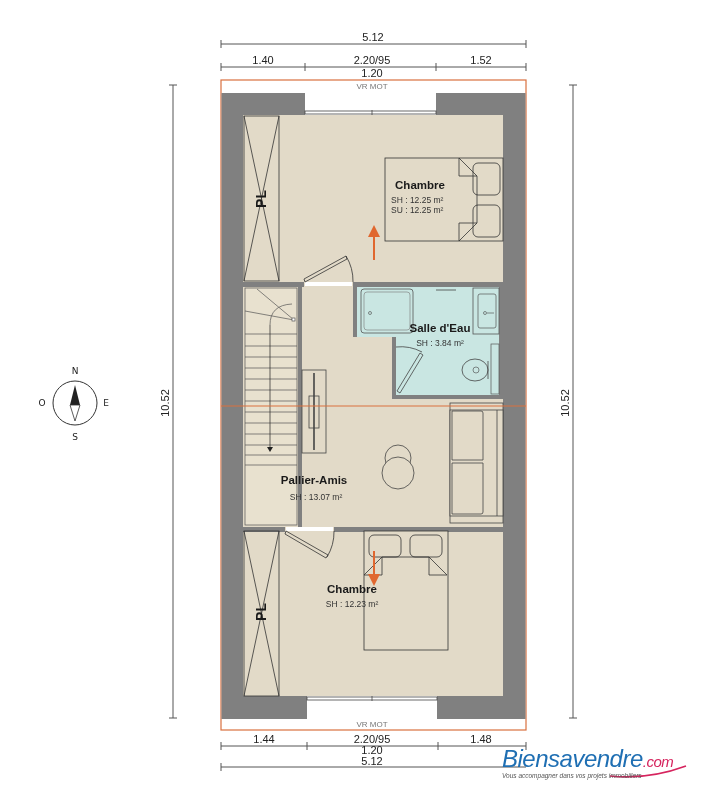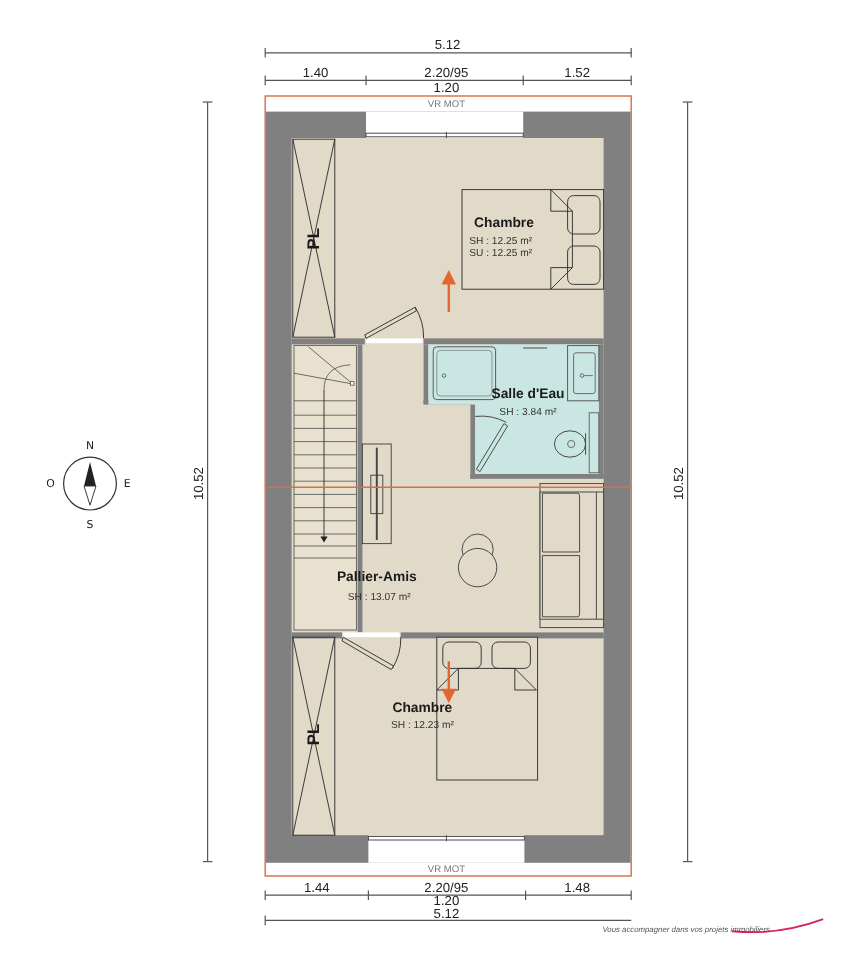--- a/index.html
+++ b/index.html
@@ -234,17 +234,18 @@
     <polygon points="75,385 70,405 80,405" fill="#222"></polygon>
     <polygon points="75,421 70,405 80,405" fill="#fff" stroke="#333" stroke-width="0.8"></polygon>
   </g>
   <text class="compass-text" x="75" y="374" text-anchor="middle">N</text>
   <text class="compass-text" x="75" y="440" text-anchor="middle">S</text>
   <text class="compass-text" x="106" y="406" text-anchor="middle">E</text>
   <text class="compass-text" x="42" y="406" text-anchor="middle">O</text>
 </svg>
 
 <div class="logo">
+  <div class="logo-main"><span>Biensavendre</span><span class="com">.com</span></div>
   <svg class="logo-swoosh" viewBox="0 0 80 14">
     <path d="M2,12 Q40,16 78,2" fill="none" stroke="#d6245e" stroke-width="1.6"></path>
   </svg>
   <div class="logo-sub">Vous accompagner dans vos projets immobiliers</div>
 </div>
 
 </body></html>

